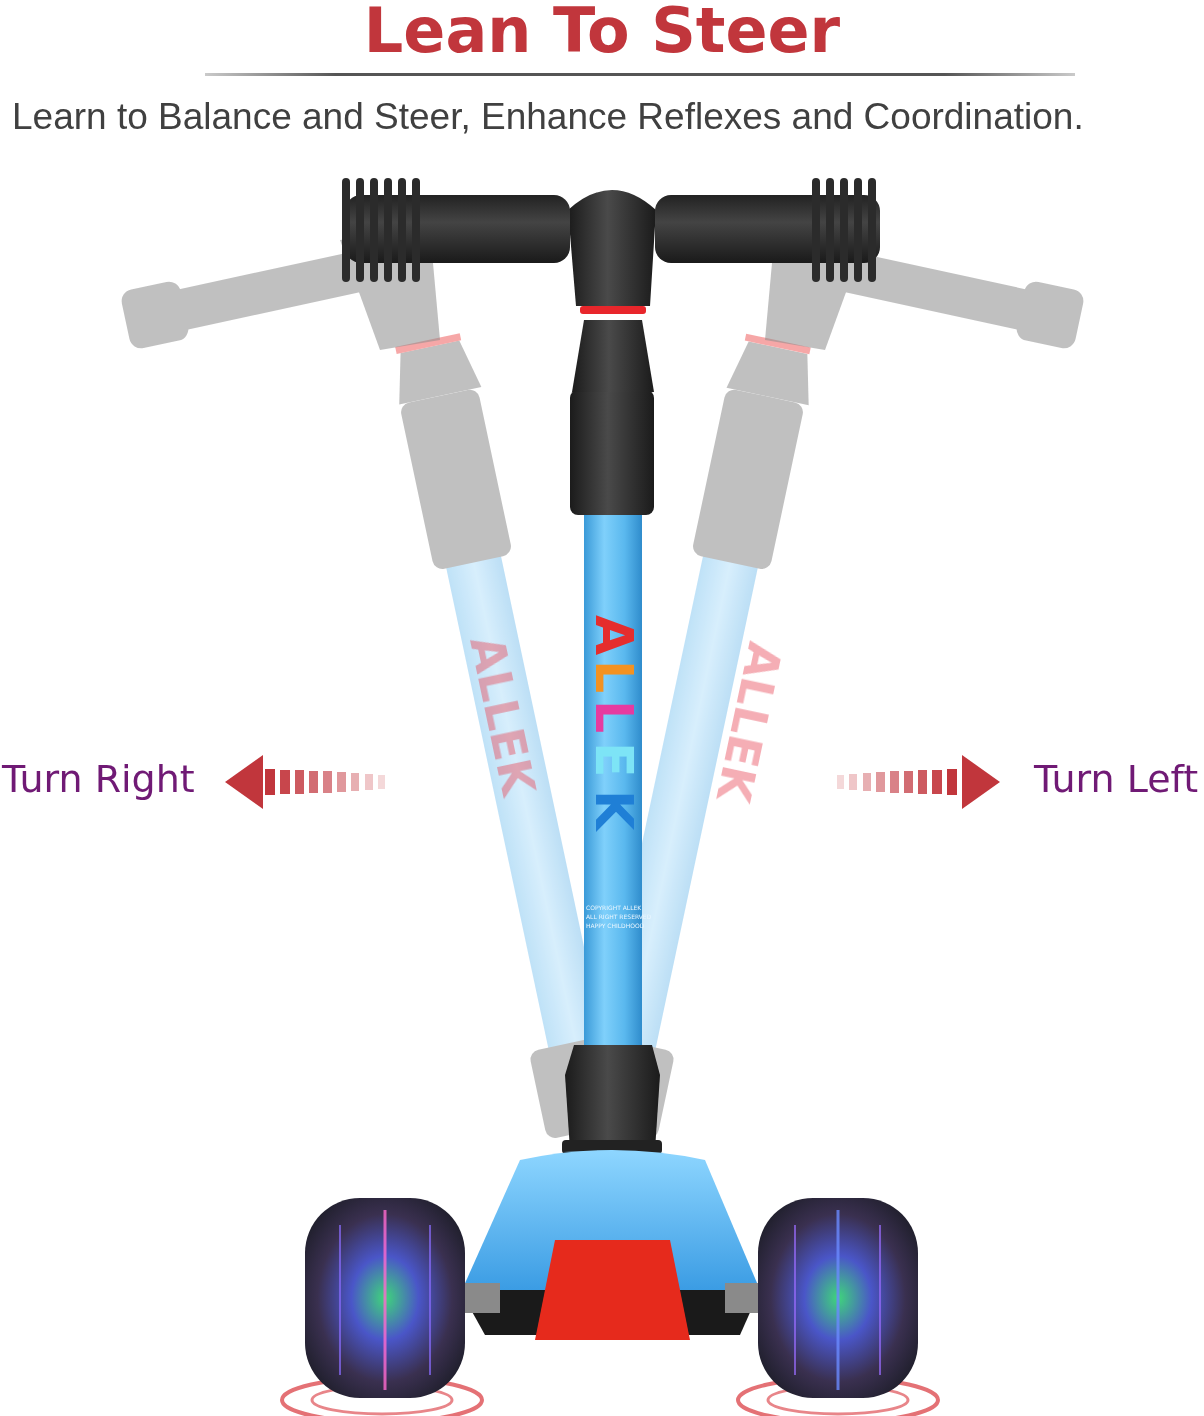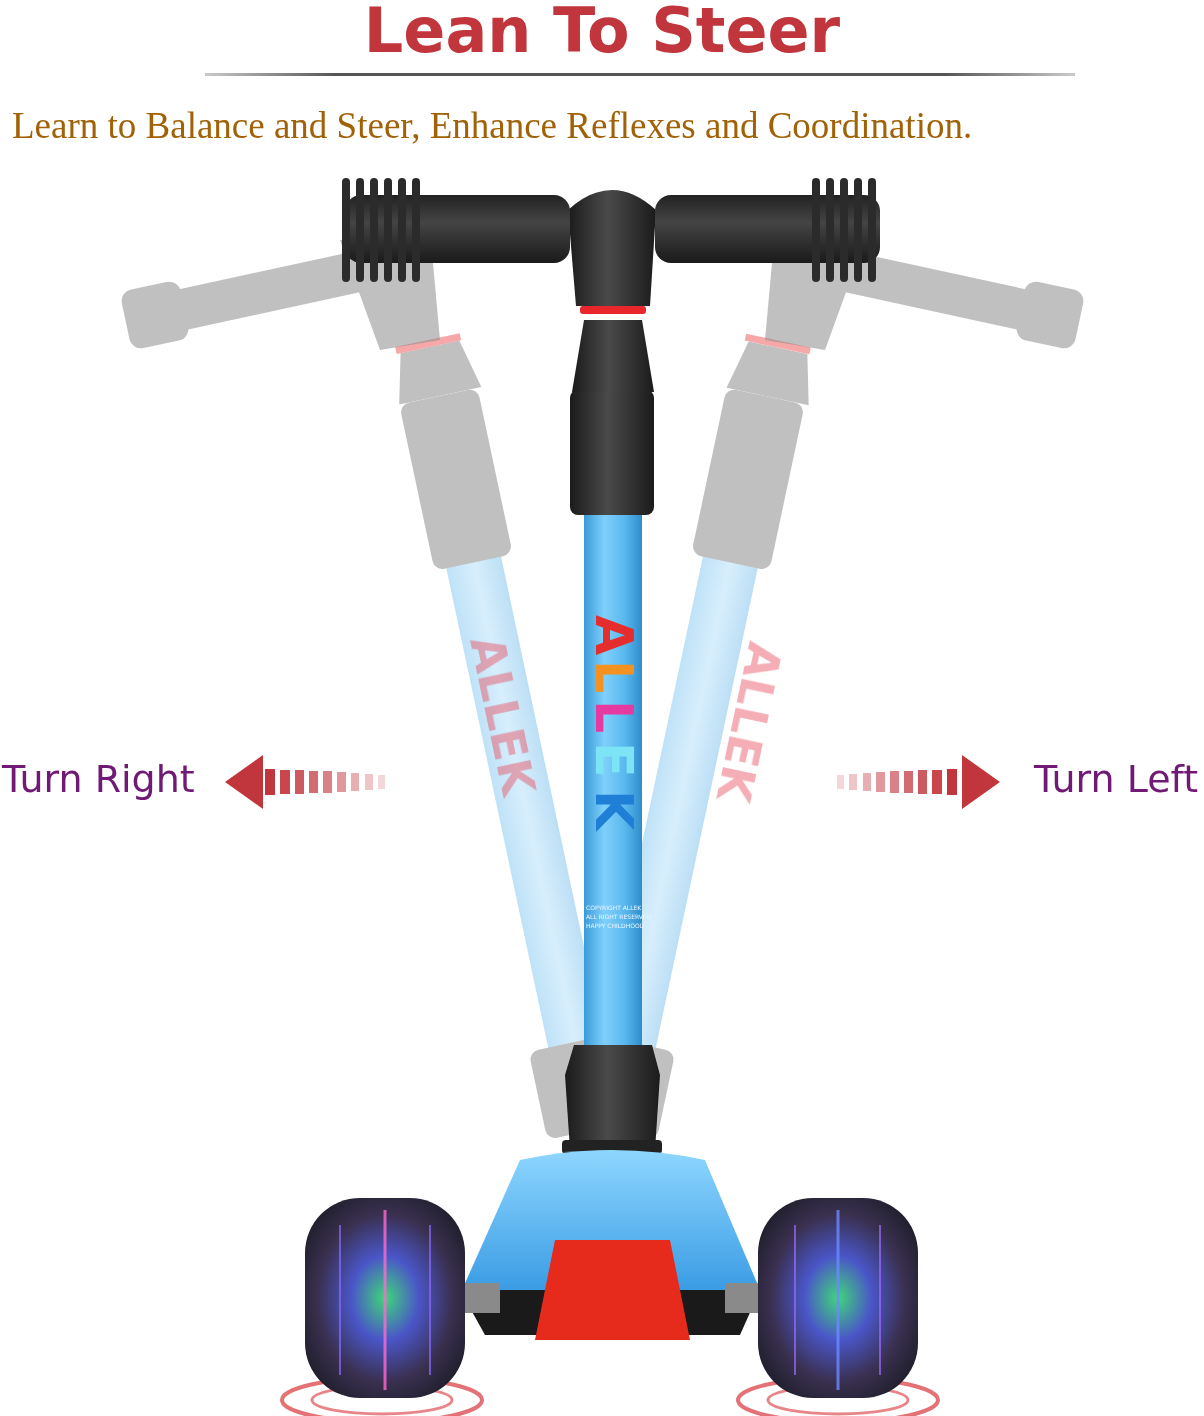--- a/index.html
+++ b/index.html
@@ -1,19 +1,19 @@
 <!DOCTYPE html>
 <html><head>
 <meta charset="utf-8">
 <style>
   html, body { margin: 0; padding: 0; background: #ffffff; }
   body { width: 1204px; height: 1416px; position: relative; overflow: hidden; font-family: "Liberation Sans", sans-serif; }
   .title { position: absolute; left: 0; top: -6px; width: 1204px; text-align: center; font-family: "DejaVu Sans", sans-serif; font-weight: bold; font-size: 62px; color: #c1363c; letter-spacing: 0px; }
   .divider { position: absolute; left: 205px; top: 73px; width: 870px; height: 3px; background: linear-gradient(to right, rgba(80,80,80,0.3), #555 15%, #555 85%, rgba(80,80,80,0.3)); }
-  .subtitle { position: absolute; left: 12px; top: 104px; font-family: Liberation Serif, serif; font-size: 37px; color: #a16207; white-space: nowrap; }
+  .subtitle { position: absolute; left: 12px; top: 96px; font-family: Liberation Sans, sans-serif; font-size: 37px; color: #404040; white-space: nowrap; }
   .turn-label { position: absolute; top: 757px; font-family: "DejaVu Sans", sans-serif; font-size: 38px; color: #701a75; font-weight: normal; }
   .turn-right { left: 2px; }
   .turn-left { left: 1034px; text-align: right; }
   .arrow { position: absolute; top: 755px; }
   .scene { position: absolute; left: 0; top: 0; width: 1204px; height: 1416px; }
 </style>
 </head>
 <body>
 
 <svg class="scene" viewBox="0 0 1204 1416" xmlns="http://www.w3.org/2000/svg">

